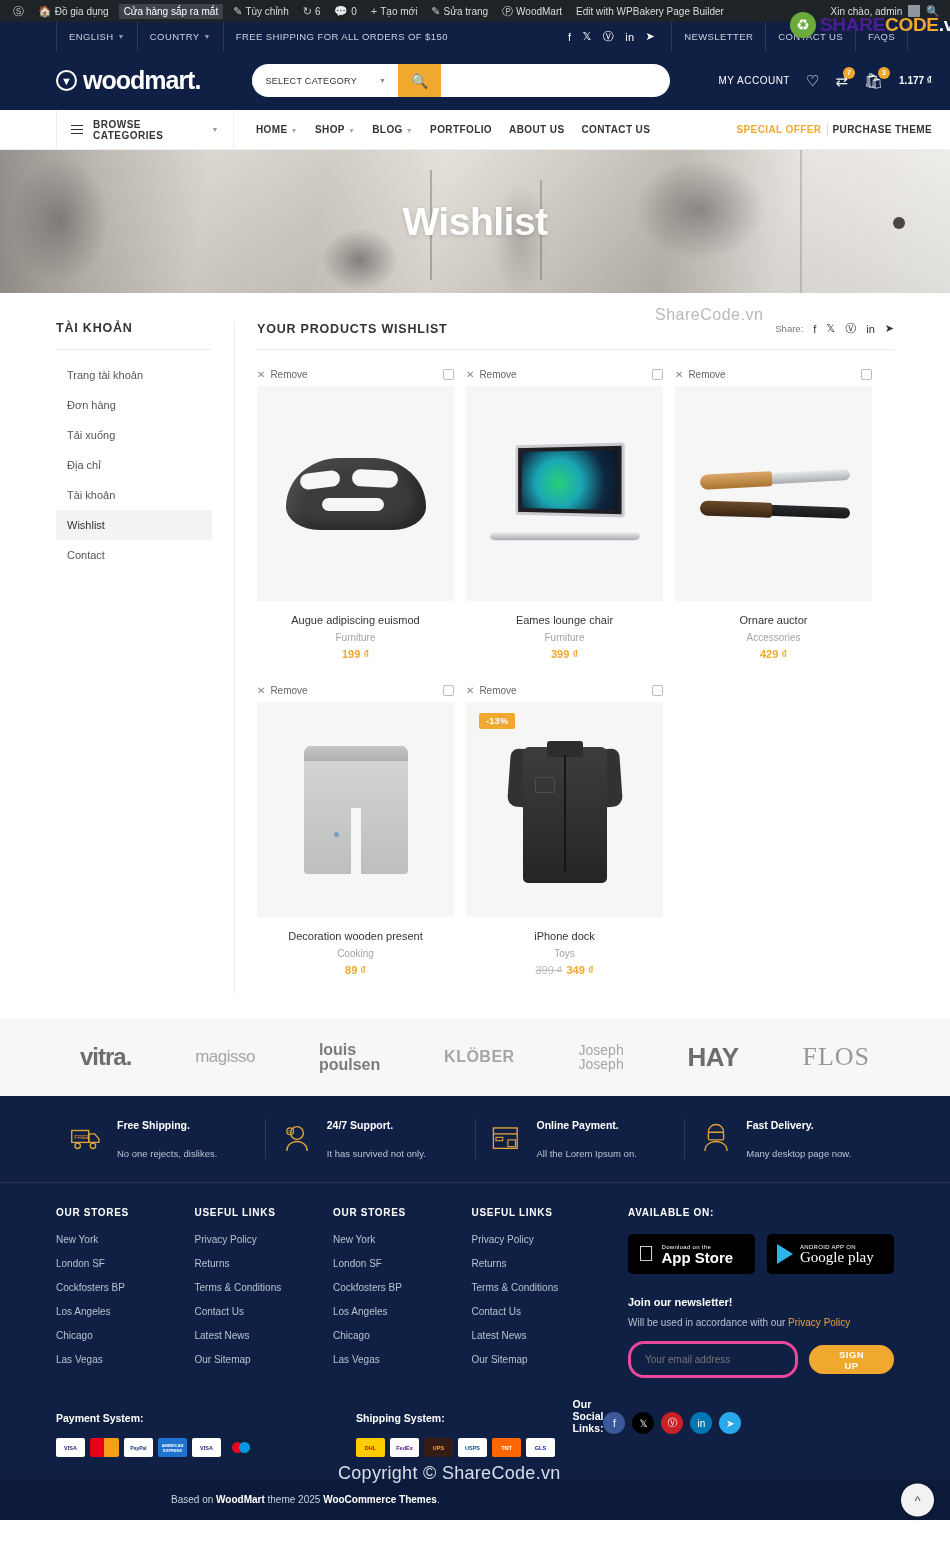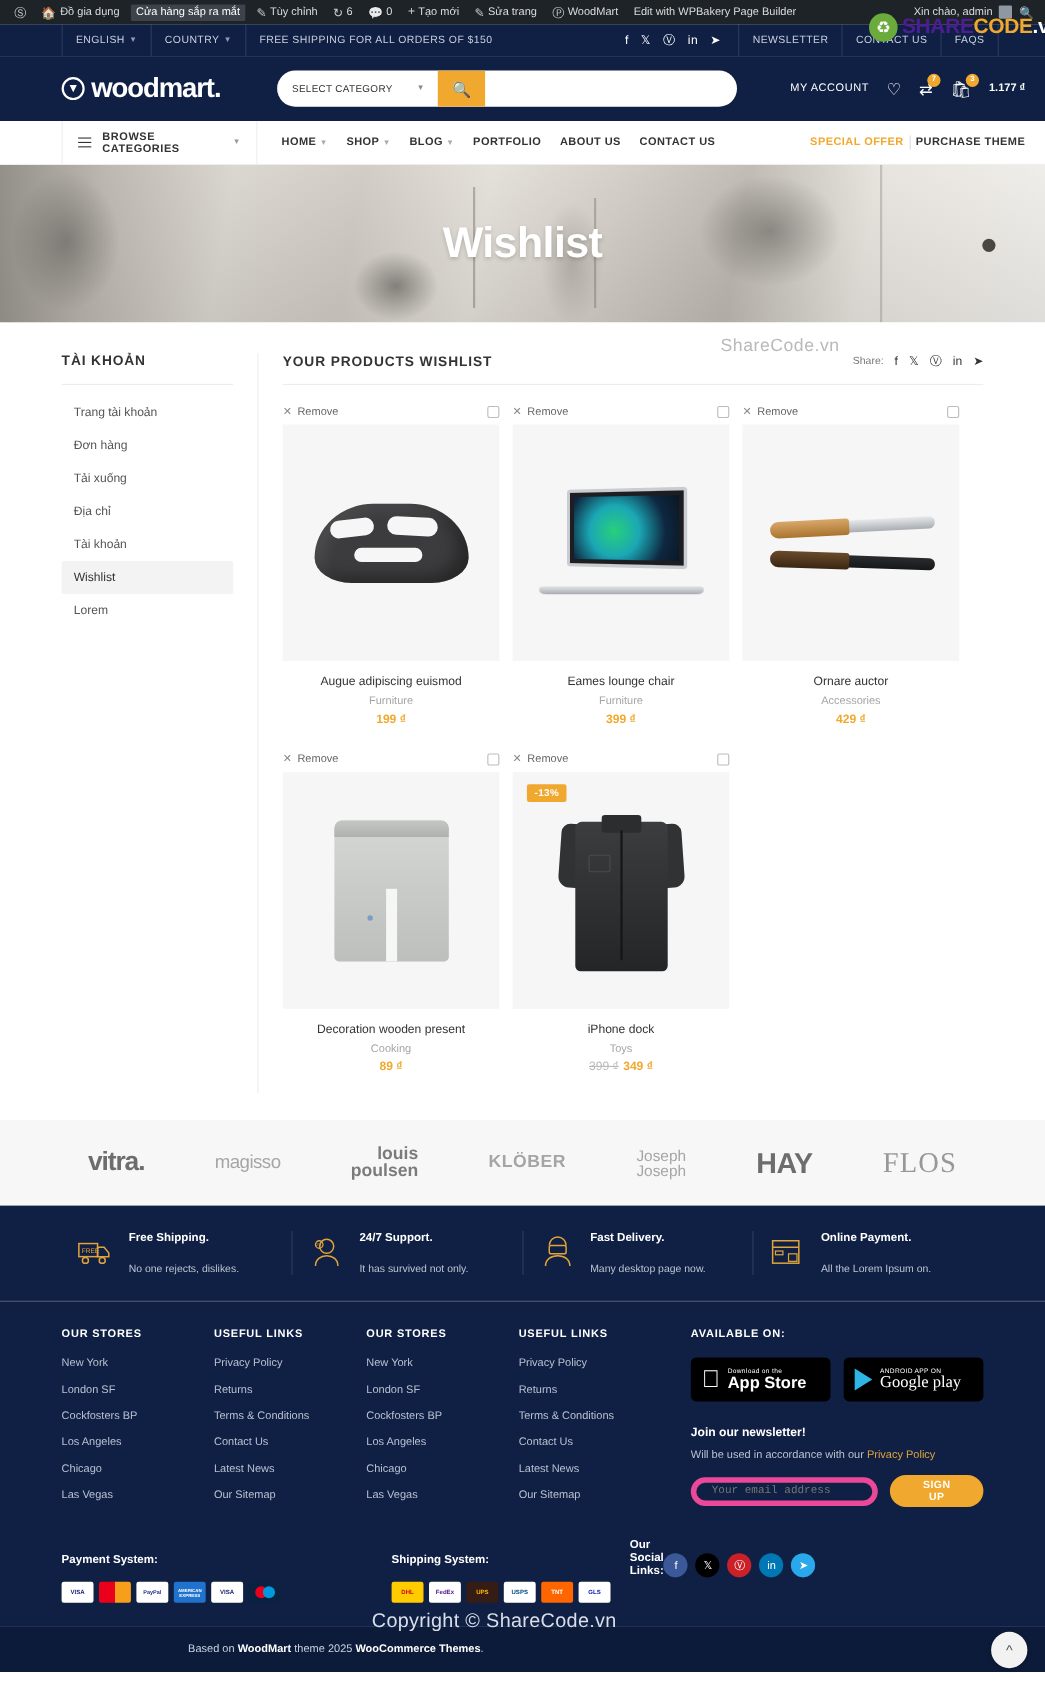--- a/index.html
+++ b/index.html
@@ -199,21 +199,21 @@
   .shirt .sl.r { right:0; border-radius: 0 8px 10px 0; transform: rotate(-4deg); }
   .shirt .col { position:absolute; left:38px; top:4px; width:36px; height:16px; background:#2b2d2f; border-radius: 3px; }
   .shirt .plk { position:absolute; left:55px; top:18px; width:2px; height:118px; background:#151617; }
   .shirt .pk { position:absolute; left:26px; top:40px; width:20px; height:16px; border:1px solid #4a4c4e; border-radius:2px; }
 
   
   .brands {
     height: 78px; background: #f7f7f7; display: flex; align-items: center;
     justify-content: space-around; padding: 0 48px; margin-top: 24px;
   }
-  .brand { color: #9a9a9a; opacity: .88; text-align: right; }
+  .brand { color: #9a9a9a; opacity: .88; }
   .b-vitra { color: #5a5a5a; font-size: 24px; font-weight: bold; letter-spacing: -1px; }
   .b-magisso { font-size: 17px; letter-spacing: -.5px; }
   .b-louis { font-size: 16px; font-weight: bold; line-height: 15px; color: #6b6b6b; }
   .b-klober { font-size: 16px; font-weight: bold; letter-spacing: .5px; }
   .b-joseph { font-size: 14px; line-height: 14px; }
   .b-hay { font-size: 26px; font-weight: bold; color: #5a5a5a; letter-spacing: -.5px; }
   .b-flos { font-family: "Liberation Serif", serif; font-size: 26px; color: #8b8b8b; letter-spacing: 1px; }
 
   
   .features {
@@ -244,23 +244,23 @@
   .apple { font-size: 22px; color: #fff; line-height: 1; }
   .gplay {
     width: 0; height: 0; border-left: 16px solid #2eb5e5; border-top: 10px solid transparent;
     border-bottom: 10px solid transparent;
   }
   .f-news-t { color: #fff; font-size: 11px; font-weight: bold; margin-bottom: 9px; }
   .f-news-s { color: #b9c0d0; font-size: 10px; margin-bottom: 13px; }
   .f-news-s a { color: #e0a43a; text-decoration: none; }
   .news-form { display: flex; gap: 11px; align-items: center; }
   .news-form input {
-    width: 176px; height: 26px; border-radius: 16px; border: 5px solid #ec4899;
+    width: 176px; height: 37px; border-radius: 16px; border: 3px solid #ec4899;
     background: transparent; color: #fff; padding: 0 14px; font-size: 10px; outline: none;
-    font-family: Liberation Mono, monospace;
+    font-family: Liberation Sans, sans-serif;
   }
   .news-btn {
     background: #f0a92e; color: #fff; font-size: 9.5px; font-weight: bold; letter-spacing: .5px;
     border: none; border-radius: 16px; height: 29px; padding: 0 22px; cursor: pointer;
     font-family: "Liberation Sans", sans-serif;
   }
 
   .f-bottom { display: flex; margin-top: 34px; padding-bottom: 22px; }
   .fb-col { }
   .fb-col.pay { width: 300px; }
@@ -453,21 +453,21 @@
 <div class="main">
 
   <div class="sidebar">
     <div class="side-title">TÀI KHOẢN</div>
     <div class="side-item">Trang tài khoản</div>
     <div class="side-item">Đơn hàng</div>
     <div class="side-item">Tải xuống</div>
     <div class="side-item">Địa chỉ</div>
     <div class="side-item">Tài khoản</div>
     <div class="side-item active">Wishlist</div>
-    <div class="side-item">Lorem</div>
+    <div class="side-item">Contact</div>
   </div>
 
   <div class="content">
     <div class="content-head">
       <div class="content-title">YOUR PRODUCTS WISHLIST</div>
       <div class="share">
         <span>Share:</span>
         <span class="si">f</span>
         <span class="si">𝕏</span>
         <span class="si">Ⓥ</span>
@@ -622,39 +622,39 @@
       <circle cx="12" cy="11" r="4" fill="none" stroke="currentColor" stroke-width="1.4"></circle>
       <text x="8.5" y="13" font-size="5" fill="currentColor" font-family="sans-serif">24</text>
     </svg>
     <div>
       <div class="feat-t">24/7 Support.</div>
       <div class="feat-s">It has survived not only.</div>
     </div>
   </div>
   <div class="feat">
     <svg class="feat-ic" viewBox="0 0 40 40">
-      <path d="M11 12a9 9 0 0 1 18 0" fill="none" stroke="currentColor" stroke-width="1.6"></path>
-      <rect x="11" y="12" width="18" height="9" rx="2" fill="none" stroke="currentColor" stroke-width="1.6"></rect>
-      <path d="M7 34c0-7 5.8-11 13-11s13 4 13 11" fill="none" stroke="currentColor" stroke-width="1.6"></path>
-    </svg>
-    <div>
-      <div class="feat-t">Fast Delivery.</div>
-      <div class="feat-s">Many desktop page now.</div>
-    </div>
-  </div>
-  <div class="feat">
-    <svg class="feat-ic" viewBox="0 0 40 40">
       <rect x="4" y="7" width="28" height="24" fill="none" stroke="currentColor" stroke-width="1.6"></rect>
       <line x1="4" y1="14" x2="32" y2="14" stroke="currentColor" stroke-width="1.6"></line>
       <rect x="7" y="18" width="8" height="4" fill="none" stroke="currentColor" stroke-width="1.3"></rect>
       <rect x="21" y="21" width="9" height="8" fill="none" stroke="currentColor" stroke-width="1.3"></rect>
     </svg>
     <div>
       <div class="feat-t">Online Payment.</div>
       <div class="feat-s">All the Lorem Ipsum on.</div>
+    </div>
+  </div>
+  <div class="feat">
+    <svg class="feat-ic" viewBox="0 0 40 40">
+      <path d="M11 12a9 9 0 0 1 18 0" fill="none" stroke="currentColor" stroke-width="1.6"></path>
+      <rect x="11" y="12" width="18" height="9" rx="2" fill="none" stroke="currentColor" stroke-width="1.6"></rect>
+      <path d="M7 34c0-7 5.8-11 13-11s13 4 13 11" fill="none" stroke="currentColor" stroke-width="1.6"></path>
+    </svg>
+    <div>
+      <div class="feat-t">Fast Delivery.</div>
+      <div class="feat-s">Many desktop page now.</div>
     </div>
   </div>
 </div>
 
 <div class="footer">
   <div class="f-cols">
 
     <div class="f-col">
       <div class="f-h">OUR STORES</div>
       <div class="f-li">New York</div>

